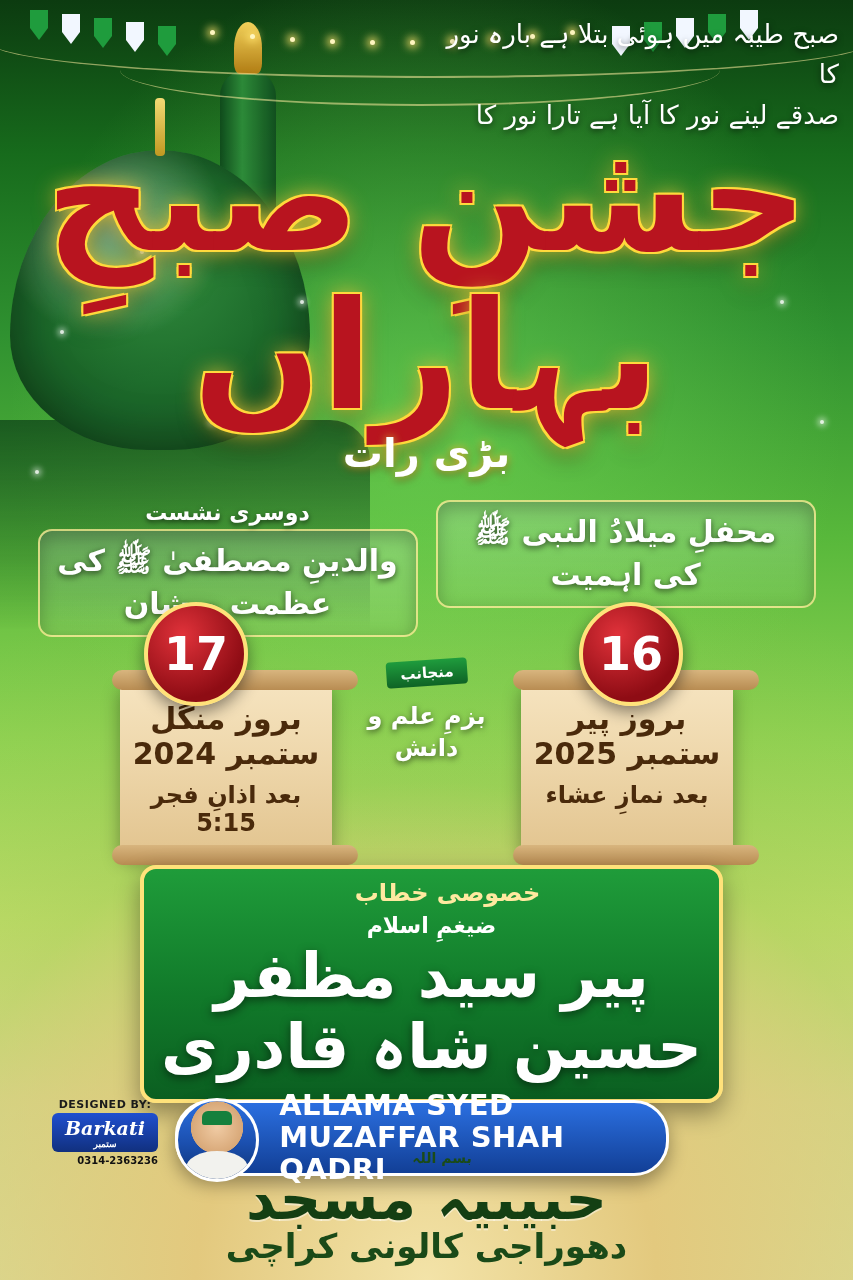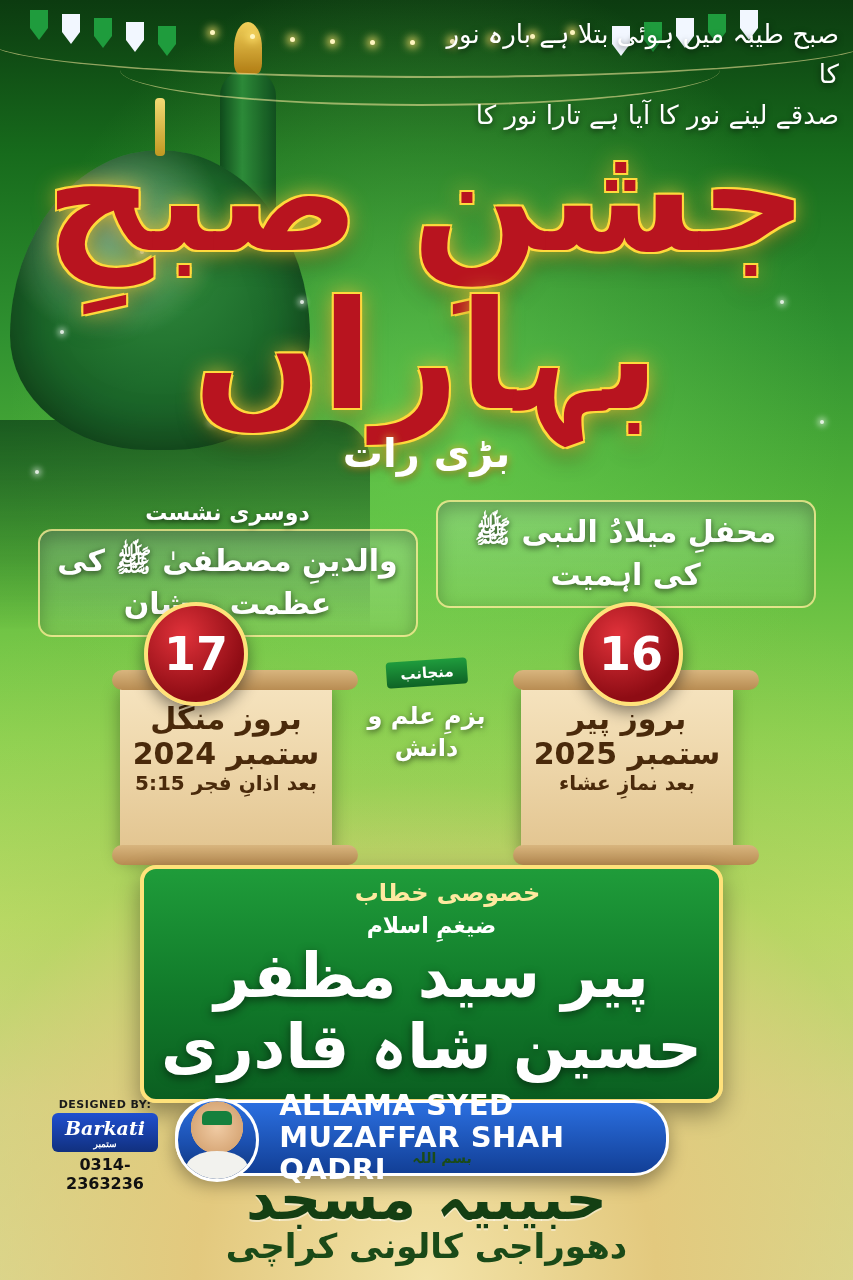--- a/index.html
+++ b/index.html
@@ -246,21 +246,21 @@
   .scroll-16 { right: 120px; }
   .scroll-17 { left: 120px; }
   .scroll-inner {
     direction: rtl;
     text-align: center;
     padding: 22px 8px 0;
     color: #4a2a0b;
     font-weight: bold;
   }
   .scroll-line1 { font-size: 30px; line-height: 1.15; }
-  .scroll-line2 { font-size: 20px; }
+  .scroll-line2 { font-size: 24px; margin-top: 10px; }
   .day-badge {
     position: absolute;
     top: -28px;
     width: 96px;
     height: 96px;
     border-radius: 50%;
     background: radial-gradient(circle at 36% 30%, #e0323a, #8e0c14 70%);
     border: 4px solid #ffe27a;
     color: #fff;
     font-size: 46px;
@@ -436,23 +436,24 @@
     font-weight: bold;
   }
   .designed-logo small {
     display: block;
     font-size: 9px;
     font-style: normal;
     direction: rtl;
   }
   .designed-phone {
     margin-top: 3px;
-    font-size: 16px;
+    font-size: 10px;
     font-weight: bold;
     color: #111;
+    text-align: right;
   }
   
   .footer {
     position: absolute;
     left: 0;
     bottom: 14px;
     width: 853px;
     text-align: center;
     direction: rtl;
   }

